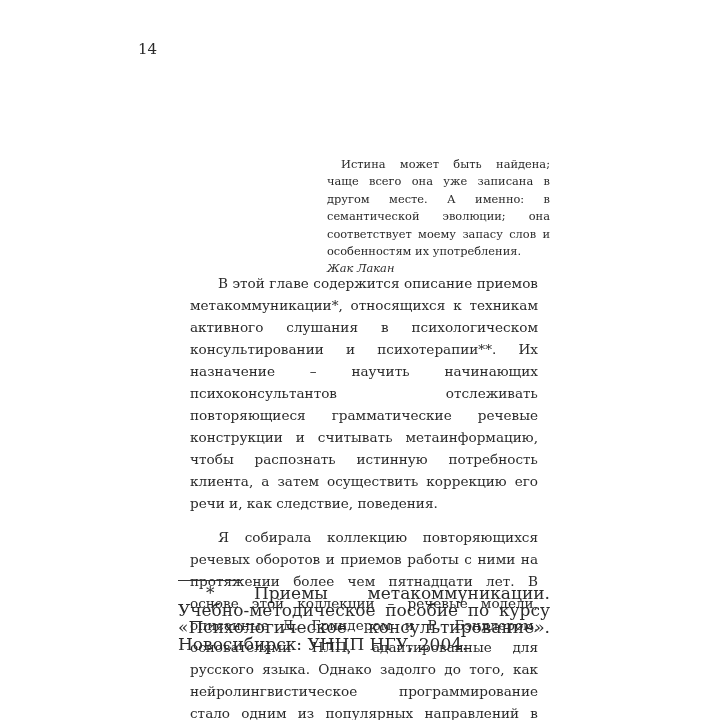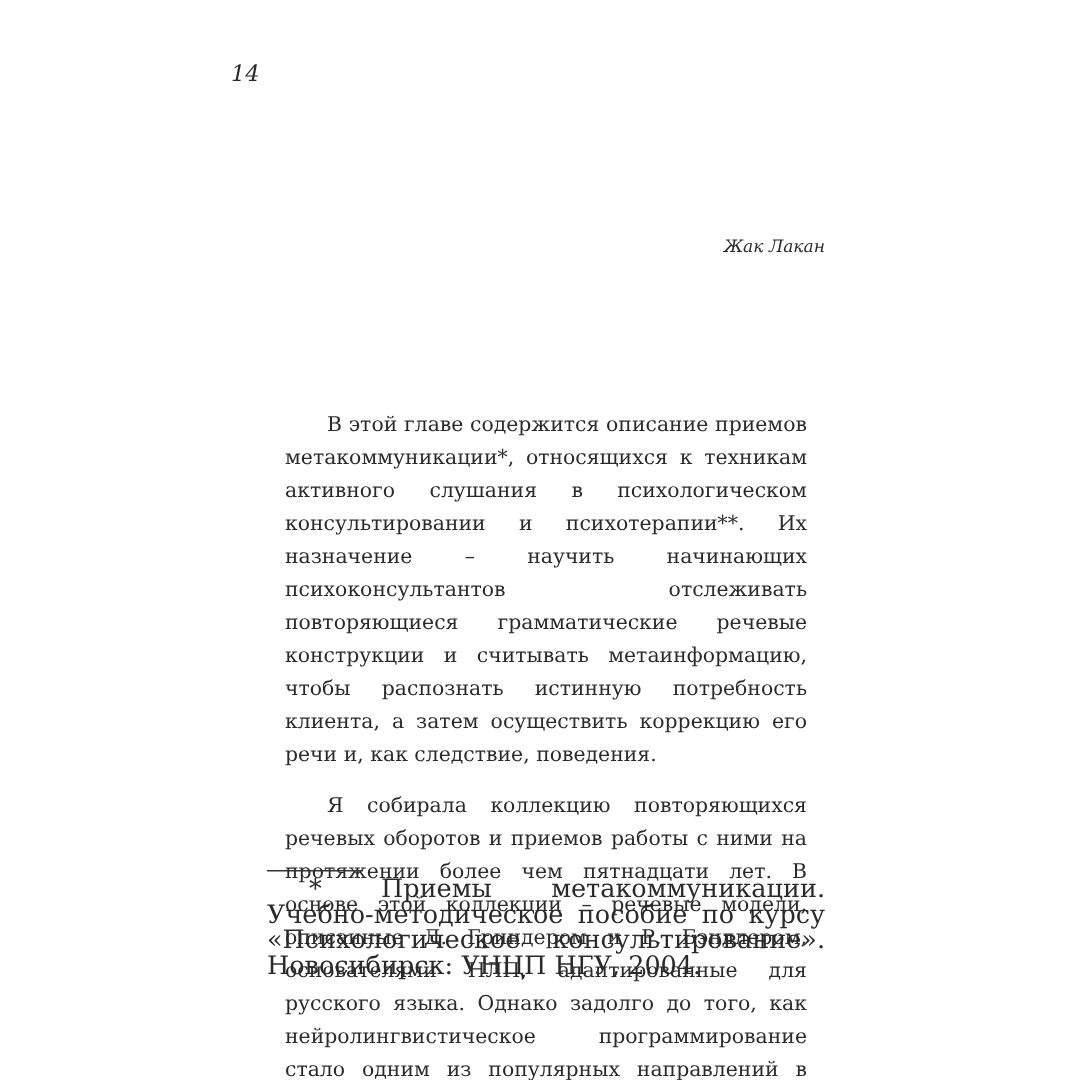--- a/index.html
+++ b/index.html
@@ -1,36 +1,37 @@
 <!DOCTYPE html>
 <html><head>
 <meta charset="utf-8">
 <style>
   html, body { margin:0; padding:0; background:#ffffff; }
   body { width:720px; height:720px; position:relative; overflow:hidden;
          font-family:"DejaVu Serif","Liberation Serif",serif; color:#2a2a2a; }
-  .page-number { position:absolute; left:154px; top:40px; font-size:15px;font-style:italic; }
+  .page-number { position:absolute; left:138px; top:40px; font-size:15px; }
   .epigraph { position:absolute; left:327px; top:156px; width:223px;
               font-size:11.4px; line-height:17.4px; text-align:justify; text-align-last:auto; }
   .epigraph p { margin:0; text-indent:14px; text-align:justify; }
-  .epigraph .author { text-align:right; font-style:italic; text-indent:0; }
+  .epigraph .author { text-align:left; font-style:italic; text-indent:0; }
   .body-text { position:absolute; left:178px; top:260px; width:372px;
                font-size:13.6px; line-height:22px; }
   .body-text p { margin:12px; text-indent:28px; text-align:justify; }
   .rule { position:absolute; left:178px; top:580px; width:64px; height:1px; background:#333; }
   .footnotes { position:absolute; left:178px; top:585px; width:372px;
                font-size:17px; line-height:17px; }
   .footnotes p { margin:0; text-indent:28px; text-align:justify; }
 </style>
 </head>
 <body>
 
 <div class="page-number">14</div>
 
 <div class="epigraph">
+  <p>Истина может быть найдена; чаще всего она уже записана в другом месте. А именно: в семантической эволюции; она соответствует моему запасу слов и особенностям их употребления.</p>
   <p class="author">Жак Лакан</p>
 </div>
 
 <div class="body-text">
   <p>В этой главе содержится описание приемов метакоммуникации*, относящихся к техникам активного слушания в психологическом консультировании и психотерапии**. Их назначение – научить начинающих психоконсультантов отслеживать повторяющиеся грамматические речевые конструкции и считывать метаинформацию, чтобы распознать истинную потребность клиента, а затем осуществить коррекцию его речи и, как следствие, поведения.</p>
   <p>Я собирала коллекцию повторяющихся речевых оборотов и приемов работы с ними на протяжении более чем пятнадцати лет. В основе этой коллекции – речевые модели, описанные Д. Гриндером и Р. Бэндлером, основателями НЛП, адаптированные для русского языка. Однако задолго до того, как нейролингвистическое программирование стало одним из популярных направлений в практике психотерапии, З. Фрейд опубликовал свою «Психопатологию</p>
 </div>
 
 <div class="rule"></div>
 

